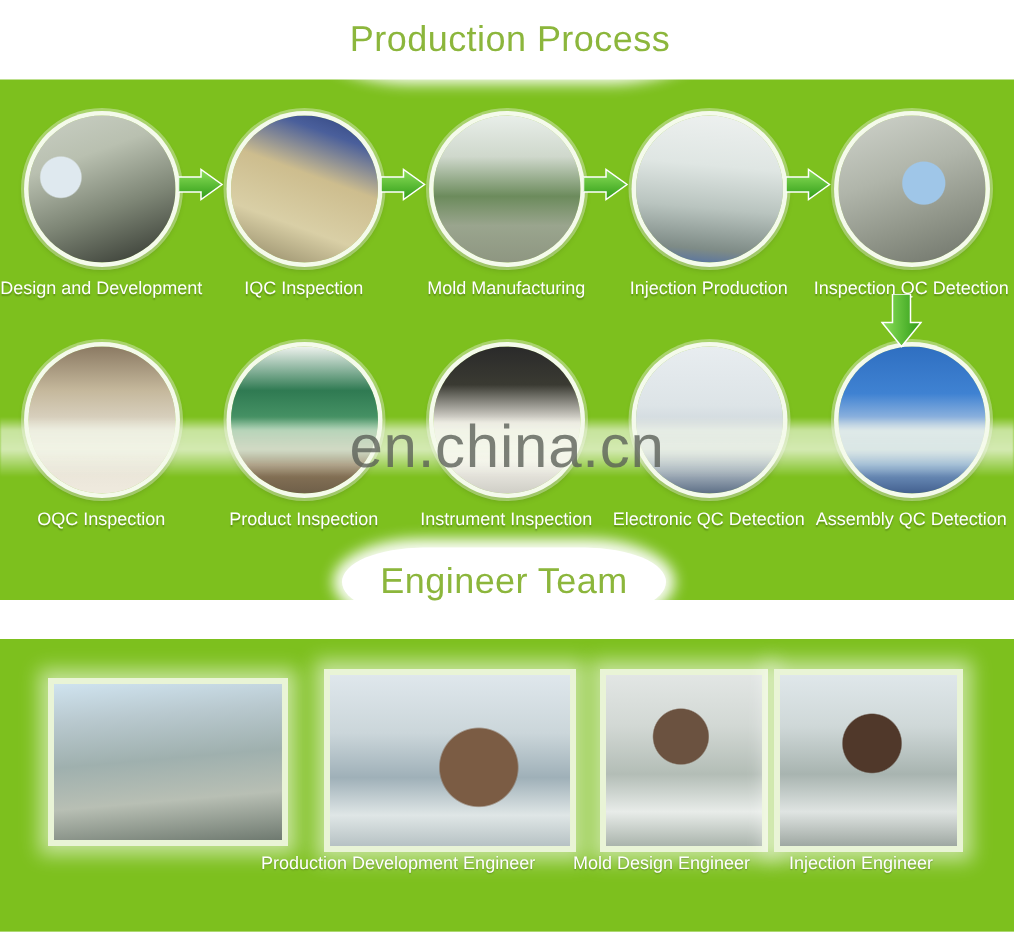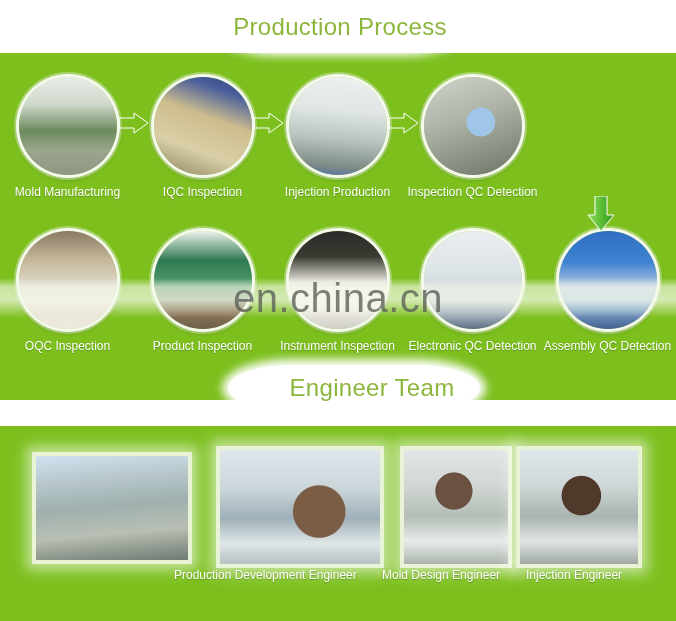--- a/index.html
+++ b/index.html
@@ -34,21 +34,21 @@
     box-shadow:0 0 9px 6px rgba(255,255,255,0.95);
   }
   .pill span{
     color:#8cb63c;
     font-size:24px;
     letter-spacing:.3px;
     white-space:nowrap;
     text-shadow:0 1px 0 rgba(255,255,255,.6);
   }
   #pill-production{left:215px;top:4px;width:250px;}
-  #pill-engineer  {left:228px;top:365px;width:216px;padding-left:36px;}
+  #pill-engineer  {left:228px;top:365px;width:216px;}
 
   
   .proc-row{
     position:absolute;left:0;width:676px;
     display:flex;align-items:flex-start;
   }
   #row1{top:74px;}
   #row2{top:228px;}
 
   .node{
@@ -184,32 +184,47 @@
   <div id="strip-top" class="white-strip"></div>
   <div id="strip-mid" class="white-strip"></div>
 
   <div id="pill-production" class="pill">
     <span>Production Process</span>
   </div>
 
   <div id="row1" class="proc-row">
     <div class="node">
       <div class="circle">
-        <div class="photo p-mold"></div>
-      </div>
-      <div class="caption">Mold Manufacturing</div>
+        <div class="photo p-design"></div>
+      </div>
+      <div class="caption">Design and Development</div>
+      <svg class="arrow-right" viewBox="0 0 30 22">
+        <defs>
+            <linearGradient id="ag1" x1="0" y1="0" x2="0" y2="1">
+              <stop offset="0" stop-color="#8ee05a"></stop>
+              <stop offset="1" stop-color="#2e9b16"></stop>
+            </linearGradient>
+          </defs>
+        <path d="M0 6 L15 6 L15 1 L29 11 L15 21 L15 16 L0 16 Z" fill="url(#ag1)" stroke="#ffffff" stroke-width="1"></path>
+      </svg>
+    </div>
+    <div class="node">
+      <div class="circle">
+        <div class="photo p-iqc"></div>
+      </div>
+      <div class="caption">IQC Inspection</div>
       <svg class="arrow-right" viewBox="0 0 30 22">
         <path d="M0 6 L15 6 L15 1 L29 11 L15 21 L15 16 L0 16 Z" fill="url(#ag1)" stroke="#ffffff" stroke-width="1"></path>
       </svg>
     </div>
     <div class="node">
       <div class="circle">
-        <div class="photo p-iqc"></div>
-      </div>
-      <div class="caption">IQC Inspection</div>
+        <div class="photo p-mold"></div>
+      </div>
+      <div class="caption">Mold Manufacturing</div>
       <svg class="arrow-right" viewBox="0 0 30 22">
         <path d="M0 6 L15 6 L15 1 L29 11 L15 21 L15 16 L0 16 Z" fill="url(#ag1)" stroke="#ffffff" stroke-width="1"></path>
       </svg>
     </div>
     <div class="node">
       <div class="circle">
         <div class="photo p-injprod"></div>
       </div>
       <div class="caption">Injection Production</div>
       <svg class="arrow-right" viewBox="0 0 30 22">

